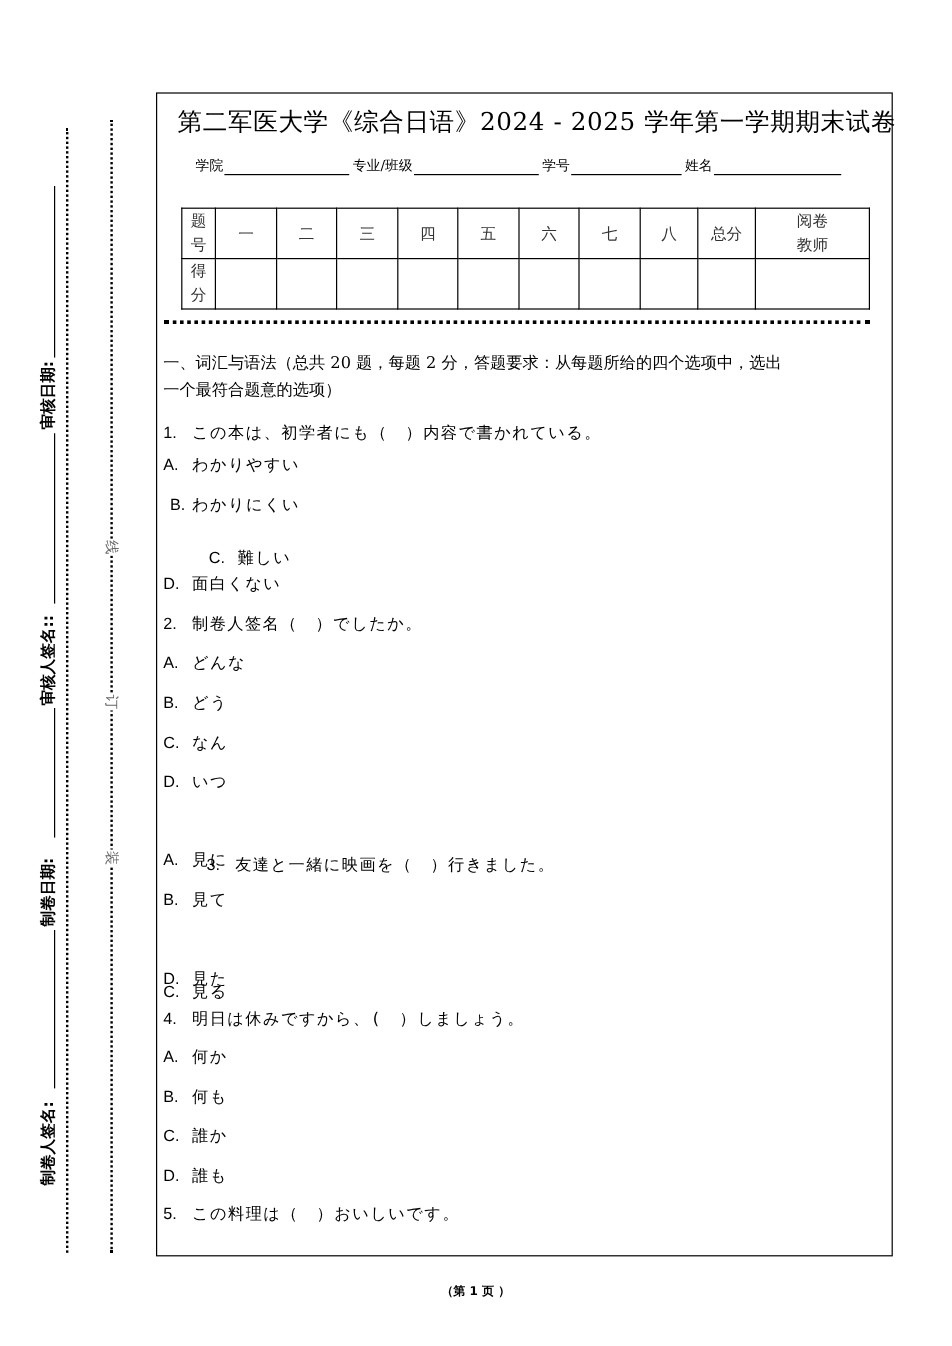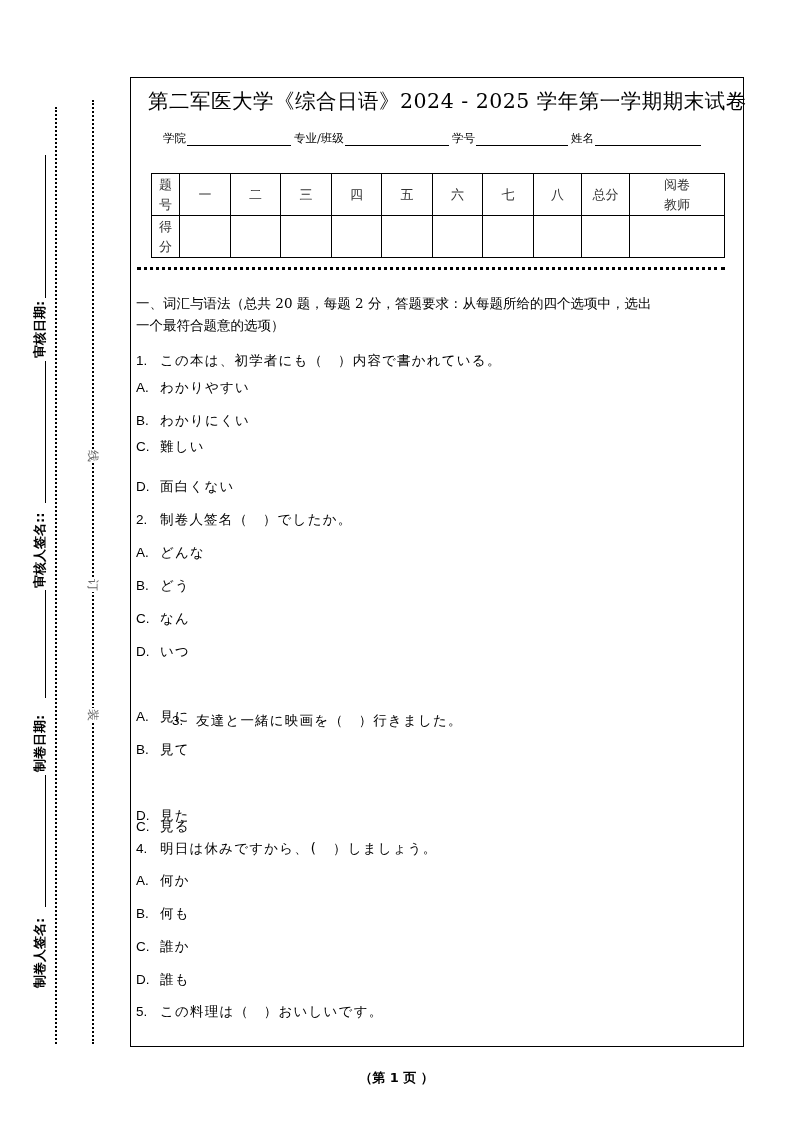--- a/index.html
+++ b/index.html
@@ -35,21 +35,21 @@
   .dots-h { position:absolute; left:137px; top:267px; width:588px; height:0;
             border-top:3px dotted #000; }
 
   .body-text { position:absolute; left:136px; font-family:"DejaVu Sans Mono","Liberation Mono",monospace;
                font-size:13.5px; white-space:nowrap; letter-spacing:1.2px; }
   .section { position:absolute; left:136px; top:292px; width:600px; font-size:13.5px;
              line-height:22px; font-family:"DejaVu Serif","Liberation Serif",serif; }
   .qnum { font-family:"Liberation Sans","DejaVu Sans",sans-serif; font-weight:normal;
           display:inline-block; width:24px; letter-spacing:0; }
   .footer { position:absolute; top:1069px; left:0; width:793px; text-align:center;
-            font-family:"DejaVu Sans","Liberation Sans",sans-serif; font-weight:bold; font-size:13px; }
+            font-family:"DejaVu Sans","Liberation Sans",sans-serif; font-weight:bold; font-size:10px; }
 </style>
 </head>
 <body>
 
 <div class="vline-dotted" style="left:55px; top:107px; height:937px;"></div>
 <div class="vline-dotted" style="left:92px; top:100px; height:944px;"></div>
 
 <div class="vline-solid" style="left:45px; top:155px; height:143px;"></div>
 <div class="vline-solid" style="left:45px; top:361px; height:142px;"></div>
 <div class="vline-solid" style="left:45px; top:590px; height:108px;"></div>
@@ -129,22 +129,22 @@
 
 <div class="section">
   <div>一、词汇与语法（总共 20 题，每题 2 分，答题要求：从每题所给的四个选项中，选出</div>
   <div>一个最符合题意的选项）</div>
 </div>
 
 <div class="body-text" style="top:332px;margin-top:20px;">
   <span class="qnum">1.</span><span>この本は、初学者にも（　）内容で書かれている。</span>
 </div>
 <div class="body-text" style="top:379px;"><span class="qnum">A.</span><span>わかりやすい</span></div>
-<div class="body-text" style="top:412px;"><span class="qnum">B.</span><span>わかりにくい</span></div>
-<div class="body-text" style="top:438px;"><span class="qnum">C.</span><span>難しい</span></div>
+<div class="body-text" style="top:412px;text-align:center;"><span class="qnum">B.</span><span>わかりにくい</span></div>
+<div class="body-text" style="top:456px;margin-left:38px;"><span class="qnum">C.</span><span>難しい</span></div>
 <div class="body-text" style="top:478px;"><span class="qnum">D.</span><span>面白くない</span></div>
 
 <div class="body-text" style="top:511px;">
   <span class="qnum">2.</span><span>制卷人签名（　）でしたか。</span>
 </div>
 <div class="body-text" style="top:544px;"><span class="qnum">A.</span><span>どんな</span></div>
 <div class="body-text" style="top:577px;"><span class="qnum">B.</span><span>どう</span></div>
 <div class="body-text" style="top:610px;"><span class="qnum">C.</span><span>なん</span></div>
 <div class="body-text" style="top:643px;"><span class="qnum">D.</span><span>いつ</span></div>
 

